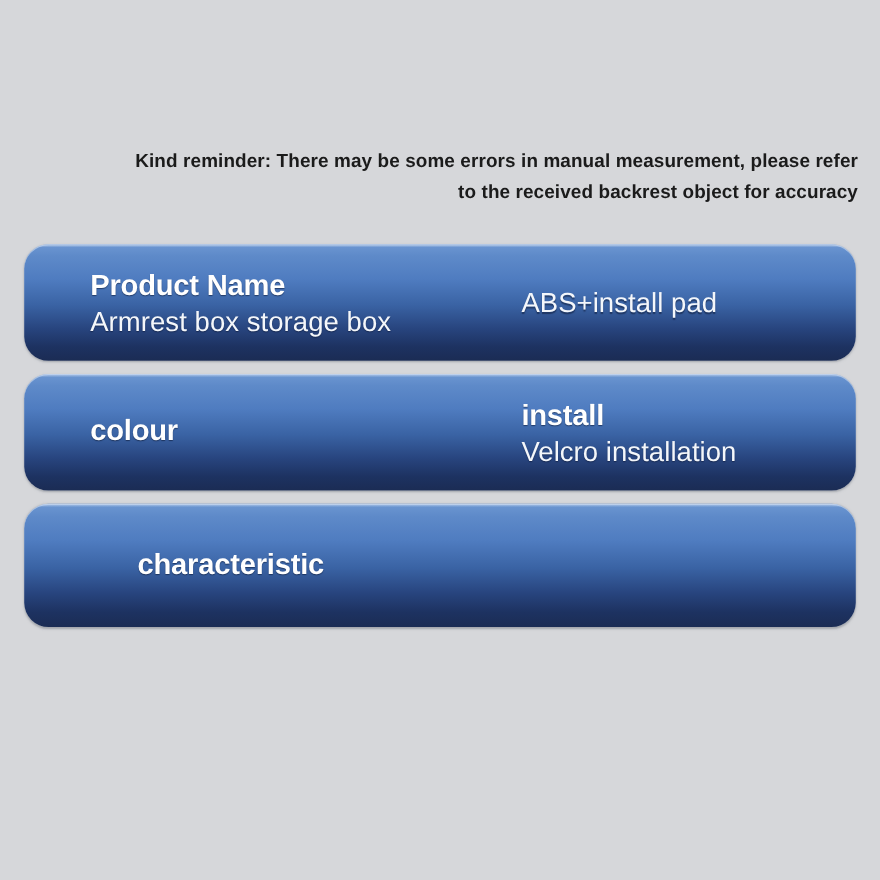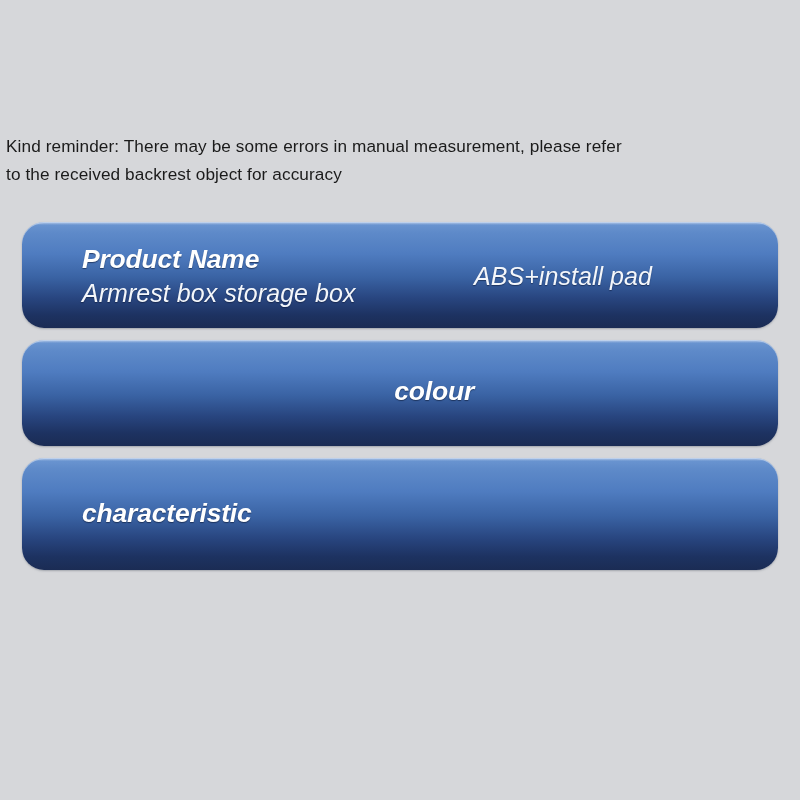--- a/index.html
+++ b/index.html
@@ -19,28 +19,29 @@
     position: absolute;
     left: 0;
     top: 0;
     width: 800px;
     height: 800px;
   }
 
   
   .reminder {
     position: absolute;
-    left: 6px;
+    left: 16px;
     top: 132px;
     width: 764px;
-    text-align: left;
+    text-align: right;
     font-size: 17.2px;
     line-height: 28px;
     color: #1b1b1b;
     letter-spacing: 0.1px;
+    font-weight: bold;
   }
   .reminder .line2 {
     display: block;
   }
 
   
   .cards {
     position: absolute;
     left: 22px;
     top: 222px;
@@ -56,35 +57,34 @@
                 #6d97d2 0%,
                 #5e8ac9 10%,
                 #4f7cc0 30%,
                 #3a63a4 52%,
                 #28457f 72%,
                 #1d3261 88%,
                 #1b2c54 100%);
     box-shadow: 0 1px 2px rgba(120,125,135,0.55),
                 inset 0 1px 0 rgba(255,255,255,0.42);
     overflow: hidden;
-    font-style: italic;
   }
   .card::after {
     content: "";
     position: absolute;
     left: 0; right: 0; top: 0;
     height: 3px;
     background: linear-gradient(to bottom, rgba(198,214,238,0.85), rgba(198,214,238,0));
     pointer-events: none;
   }
 
   .card-1, .card-2 { height: 106px; }
-  .card-3 { height: 112px; }
+  .card-3 { height: 112px; padding-left: 43px; }
 
-  .card-2 { margin-top: 12px; text-align: right; }
+  .card-2 { margin-top: 12px; }
   .card-3 { margin-top: 12px; }
 
   .card-inner {
     position: relative;
     display: flex;
     height: 100%;
     padding-left: 60px;
     box-sizing: border-box;
   }
 
@@ -143,20 +143,24 @@
           <div class="spec-value">ABS+install pad</div>
         </div>
       </div>
     </div>
 
     <div class="card card-2">
       <div class="card-inner">
         <div class="col col-left">
           <div class="spec-title">colour</div>
         </div>
+        <div class="col col-right">
+          <div class="spec-title">install</div>
+          <div class="spec-value">Velcro installation</div>
+        </div>
       </div>
     </div>
 
     <div class="card card-3">
       <div class="card-inner">
         <div class="col col-full">
           <div class="spec-title">characteristic</div>
         </div>
       </div>
     </div>

